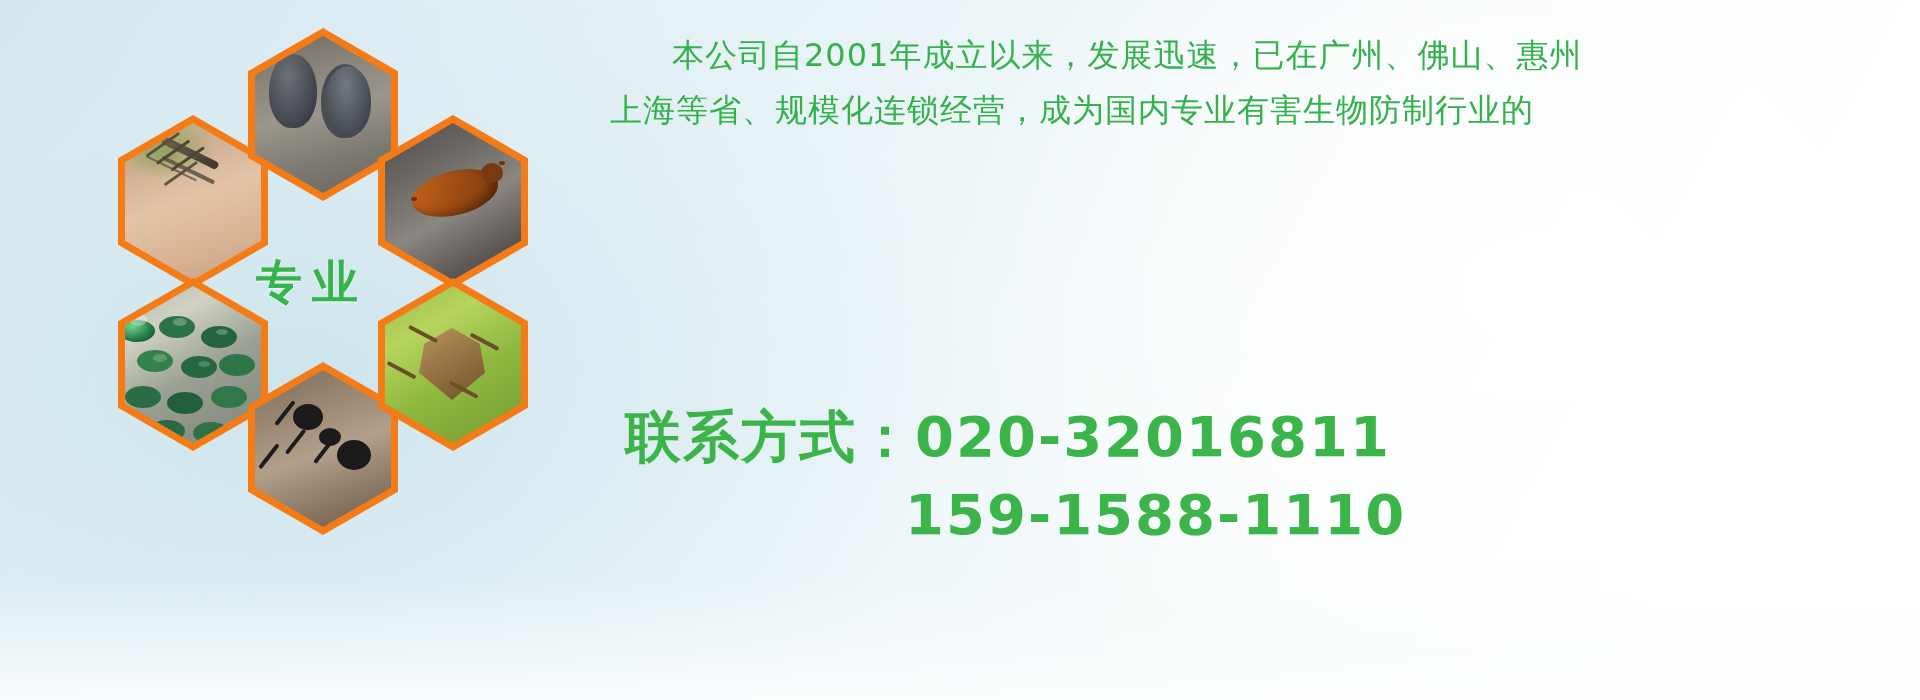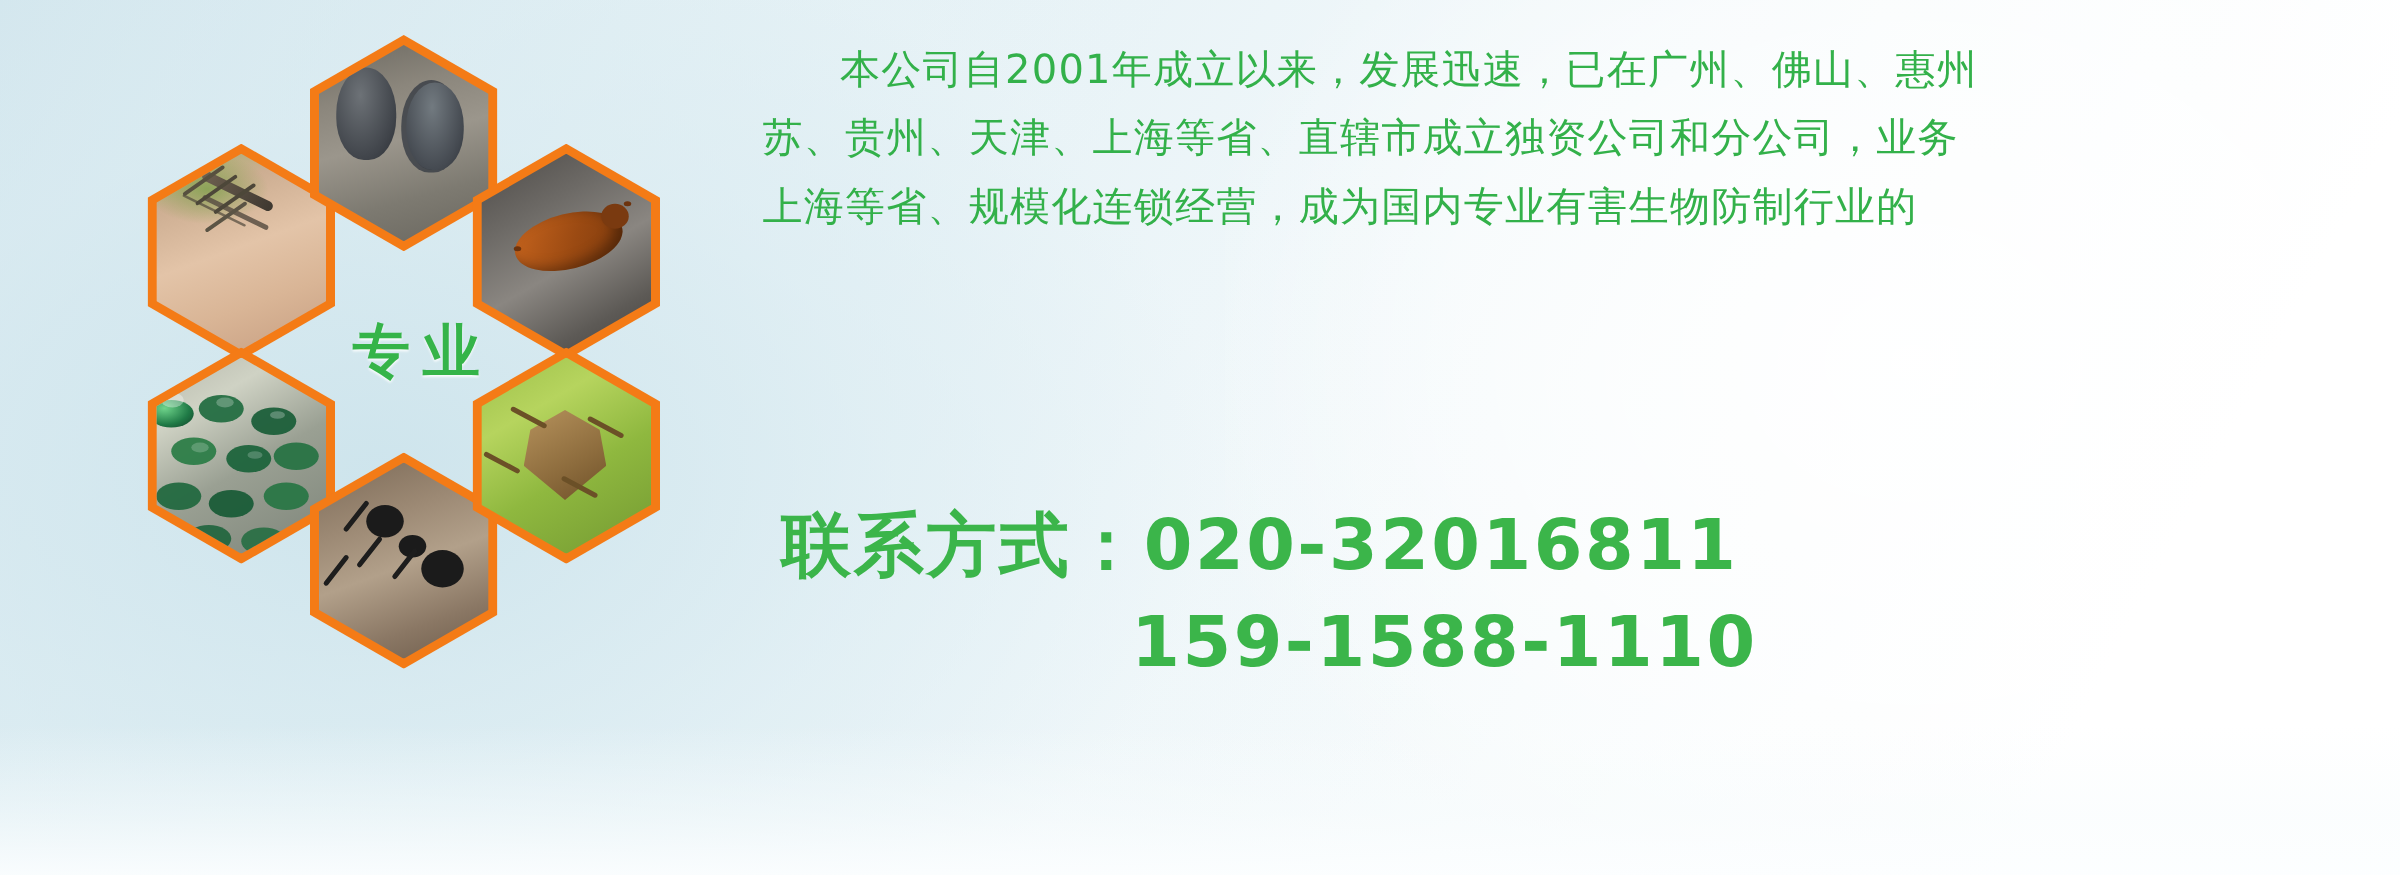--- a/index.html
+++ b/index.html
@@ -40,21 +40,21 @@
   }
   .hex .inner .art{position:absolute;inset:0;}
 
   
   .hex-mosquito{left:28px;top:105px;}
   .hex-rats{left:158px;top:18px;}
   .hex-roach{left:288px;top:105px;}
   .hex-flies{left:28px;top:268px;}
   .hex-ant{left:158px;top:352px;}
   .hex-stinkbug{left:288px;top:268px;}
-  .hex-center{left:168px;top:186px;background:transparent;font-family:Liberation Serif, serif;}
+  .hex-center{left:142px;top:186px;background:transparent;}
   .hex-center .inner{background:transparent;}
 
   
   .art-mosquito{
     background:
       radial-gradient(ellipse 70px 40px at 30% 18%, rgba(120,160,70,.75), rgba(120,160,70,0) 70%),
       linear-gradient(160deg,#9fb06a 0%,#cdae92 22%,#e3c4a8 48%,#d9b596 72%,#c79f82 100%);
     position:relative;
   }
   .art-mosquito::before{
@@ -240,21 +240,20 @@
       <div class="inner">
         <div class="slogan">
           <div class="slogan-line">专业</div>
         </div>
       </div>
     </div>
   </div>
 
   <div class="copy">
     <p class="first">本公司自2001年成立以来，发展迅速，已在广州、佛山、惠州</p>
-    <p>苏、贵州、天津、上海等省、直辖市成立独资公司和分公司，业务</p>
     <p>上海等省、规模化连锁经营，成为国内专业有害生物防制行业的</p>
   </div>
 
   <div class="contact">
     <div class="ln"><span>联系方式：</span><span>020-32016811</span></div>
     <div class="ln ln2">159-1588-1110</div>
   </div>
 
   <div class="bottom-haze"></div>
 </div>

